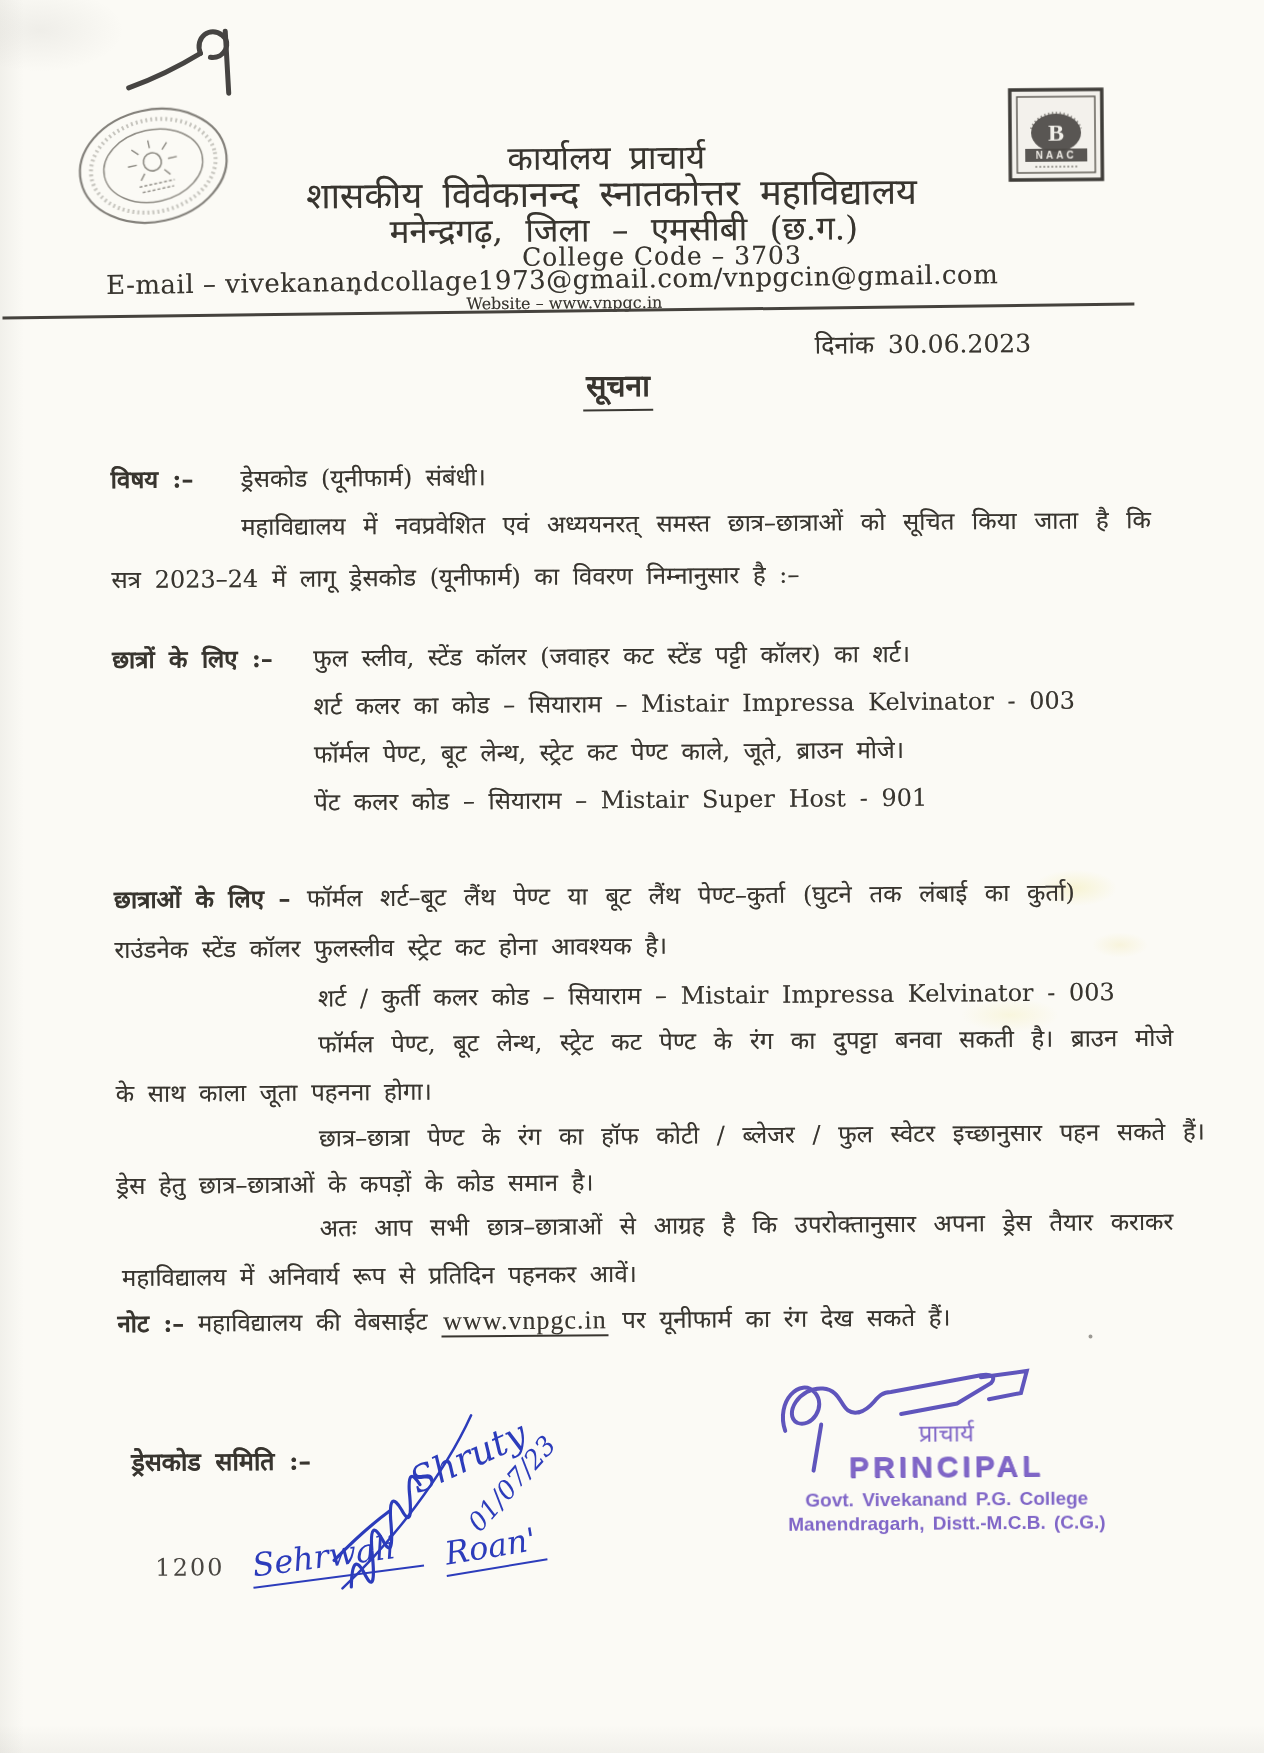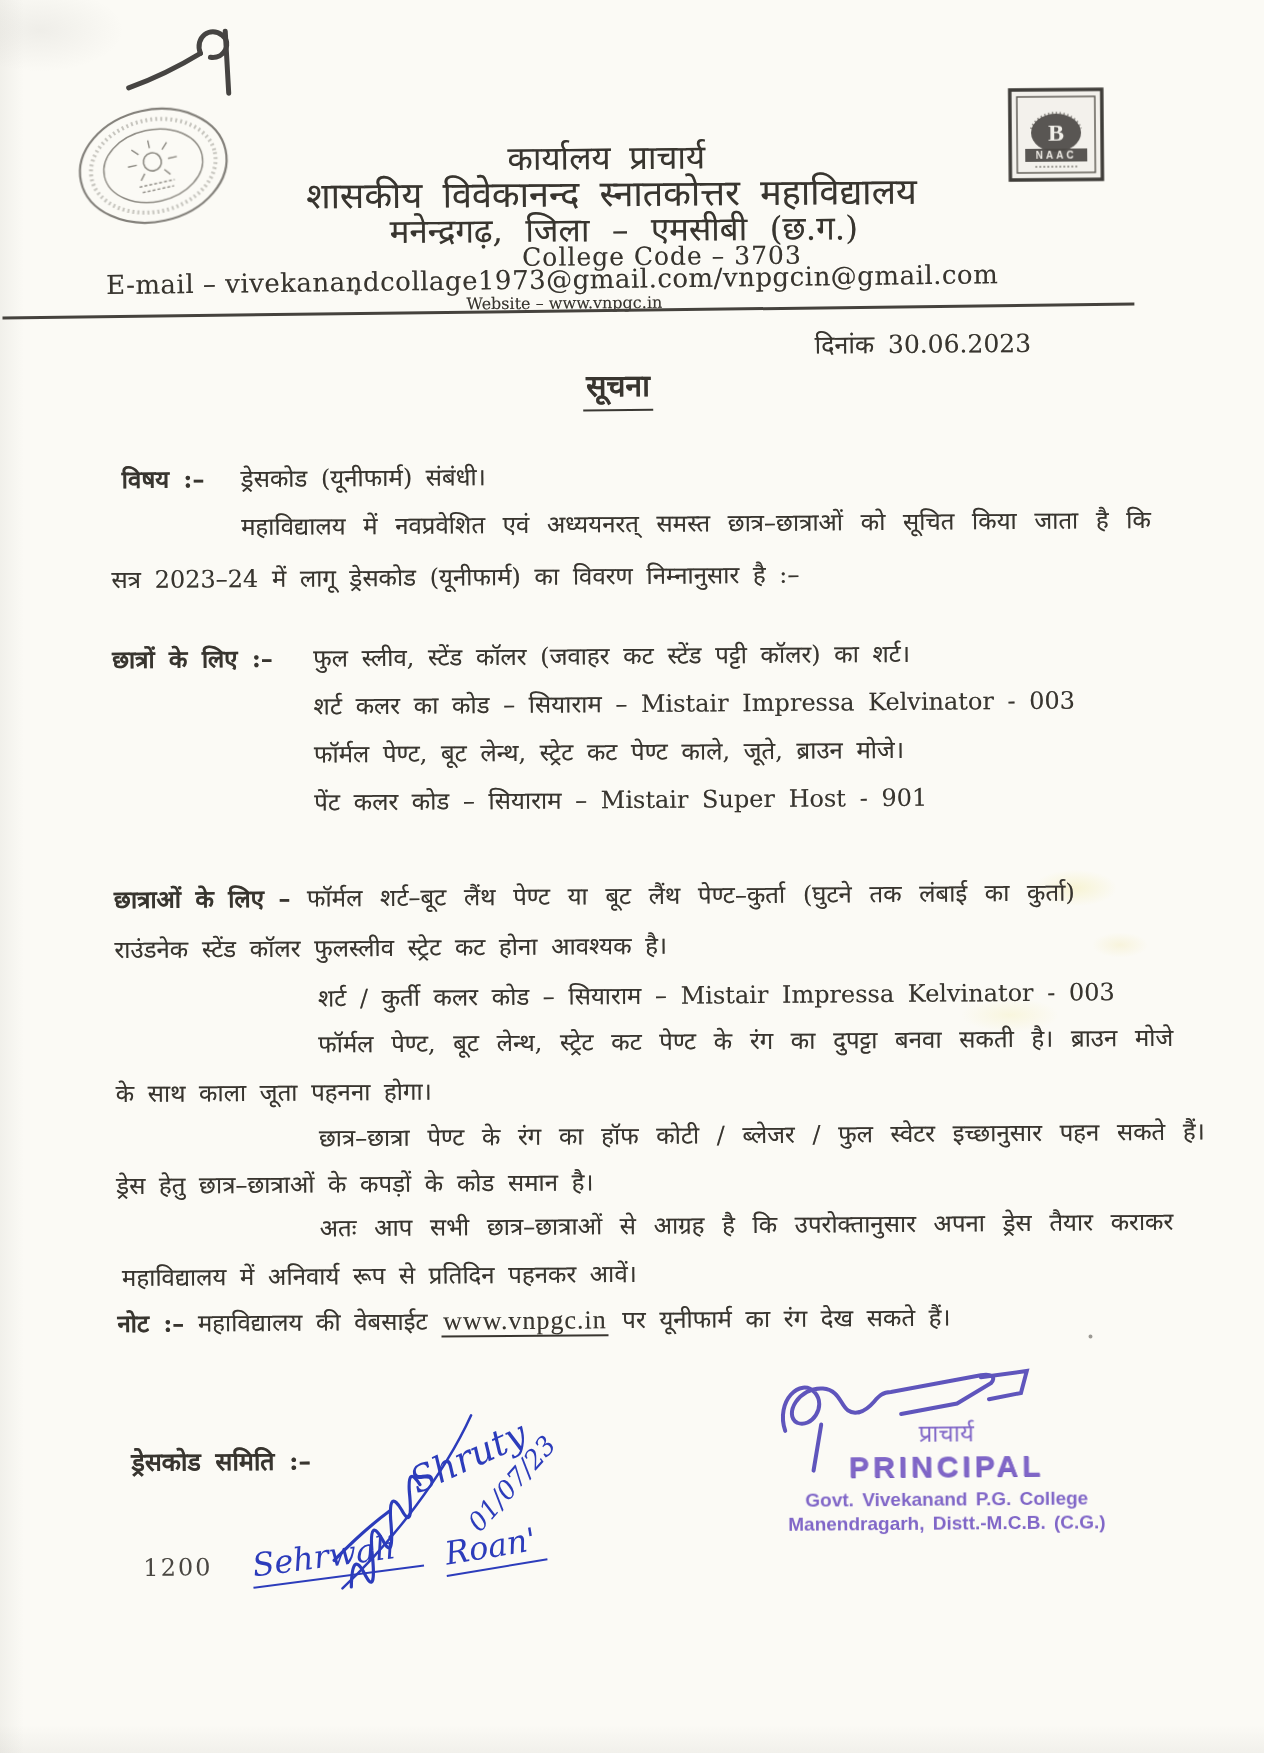--- a/index.html
+++ b/index.html
@@ -28,21 +28,21 @@
   .h-web{left:0;top:293px;width:1124px;font-size:16px;}
   .h-rule{left:0;top:309px;width:1132px;height:2.5px;background:#45423d;transform:rotate(-.25deg);}
   .line{font-size:24px;word-spacing:6px;}
   .label{font-weight:600;}
   .stretch{word-spacing:10px;}
   .doc-date{left:812px;top:328px;font-size:25px;}
   .doc-title{left:0;top:364px;width:1230px;font-size:30px;}
   .doc-title span{display:inline-block;border-bottom:2.5px solid #3a3833;padding:0 3px 4px;font-weight:bold;}
   .note-url{font-family:"Liberation Serif",serif;font-size:26px;letter-spacing:1px;
             border-bottom:2px solid #38352f;padding:0 2px;}
-  .copies{left:131px;top:1550px;font-size:24px;color:#4a4742;letter-spacing:2px;text-align:right;}
+  .copies{left:143px;top:1550px;font-size:24px;color:#4a4742;letter-spacing:2px;text-align:right;}
   .ink{color:#2c3cbb;font-style:italic;font-family:"DejaVu Serif",serif;}
   .sig-shruty{left:392px;top:1462px;font-size:36px;transform:rotate(-24deg);transform-origin:left top;}
   .sig-date{left:450px;top:1516px;font-size:26px;transform:rotate(-48deg);transform-origin:left top;}
   .sig-sehrwali{left:236px;top:1544px;font-size:32px;transform:rotate(-7deg);transform-origin:left top;
                 border-bottom:2.5px solid #2c3cbb;padding:0 26px 2px 2px;}
   .sig-roan{left:428px;top:1534px;font-size:32px;transform:rotate(-9deg);transform-origin:left top;
             border-bottom:2.5px solid #2c3cbb;padding:0 8px 2px 2px;}
   .stamp{left:735px;top:1418px;width:400px;text-align:center;color:#7a5fc5;
          filter:blur(.3px);opacity:.95;font-family:"Liberation Sans",sans-serif;}
   .stamp .hi-desig{font-family:"DejaVu Serif",serif;font-size:24px;}
@@ -100,21 +100,21 @@
     <div class="abs h-rule"></div>
 
     <div class="dot" style="left:352px;top:288px;width:4px;height:5px;"></div>
     <div class="dot" style="left:1078px;top:1338px;width:4px;height:4px;opacity:.6;"></div>
 
     <div class="abs hi line doc-date">दिनांक 30.06.2023</div>
     <div class="abs hi center doc-title">
       <span>सूचना</span>
     </div>
 
-    <div class="abs hi line label" style="left:107px;top:458px;margin-left:11px;">विषय :–</div>
+    <div class="abs hi line label" style="left:107px;top:458px;">विषय :–</div>
     <div class="abs hi line" style="left:237px;top:458px;">ड्रेसकोड (यूनीफार्म) संबंधी।</div>
 
     <div class="abs hi line stretch" style="left:237px;top:506px;">महाविद्यालय में नवप्रवेशित एवं अध्ययनरत् समस्त छात्र–छात्राओं को सूचित किया जाता है कि</div>
     <div class="abs hi line" style="left:107px;top:558px;">सत्र 2023–24 में लागू ड्रेसकोड (यूनीफार्म) का विवरण निम्नानुसार है :–</div>
 
     <div class="abs hi line label" style="left:107px;top:638px;">छात्रों के लिए :–</div>
     <div class="abs hi line" style="left:308px;top:638px;">फुल स्लीव, स्टेंड कॉलर (जवाहर कट स्टेंड पट्टी कॉलर) का शर्ट।</div>
     <div class="abs hi line" style="left:308px;top:686px;">शर्ट कलर का कोड – सियाराम – Mistair Impressa Kelvinator - 003</div>
     <div class="abs hi line" style="left:308px;top:734px;">फॉर्मल पेण्ट, बूट लेन्थ, स्ट्रेट कट पेण्ट काले, जूते, ब्राउन मोजे।</div>
     <div class="abs hi line" style="left:308px;top:782px;">पेंट कलर कोड – सियाराम – Mistair Super Host - 901</div>

